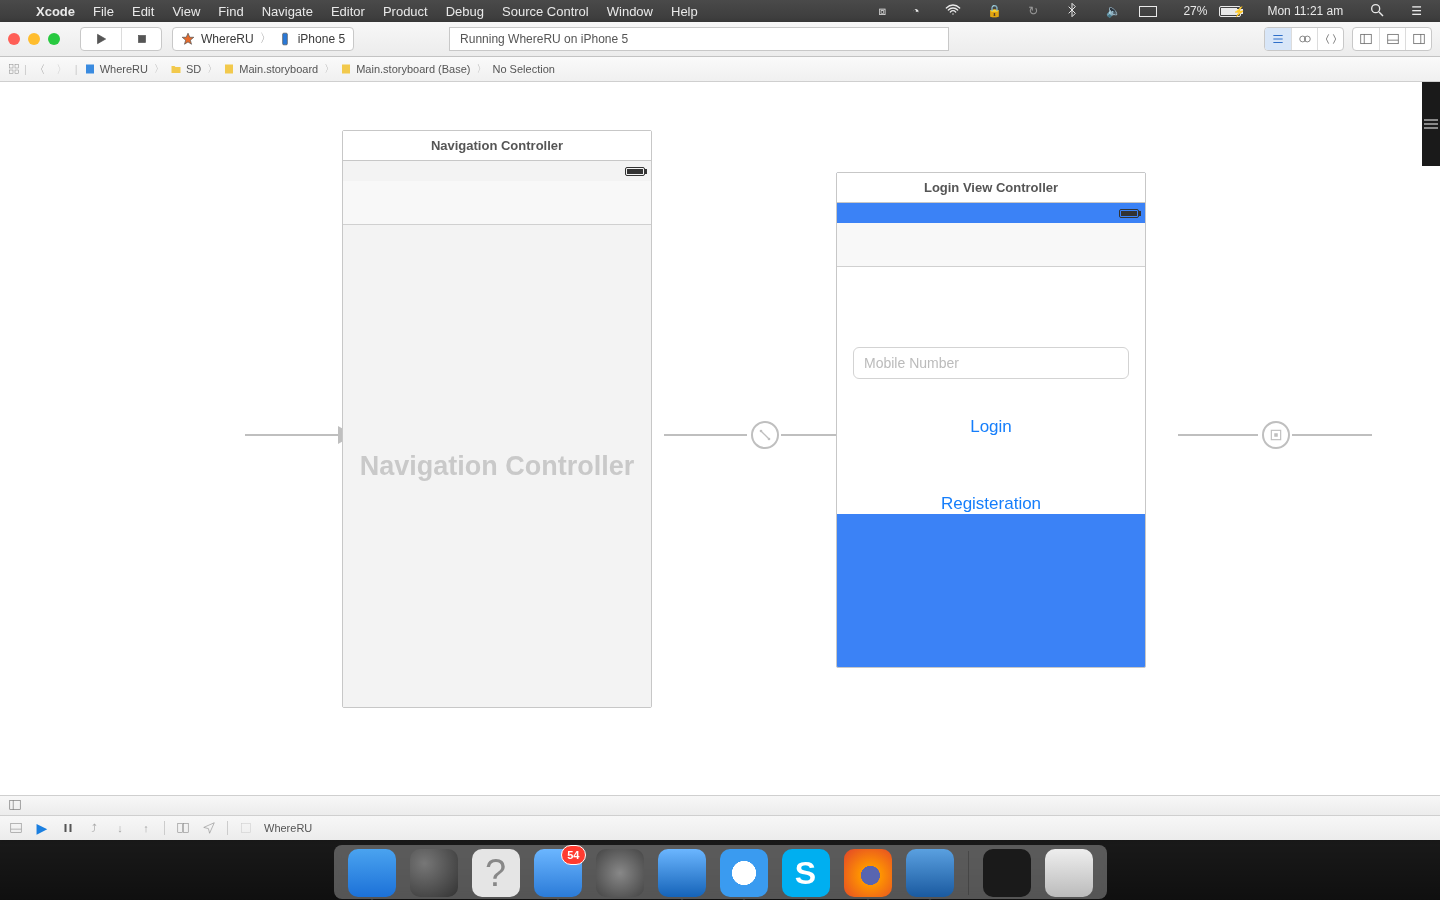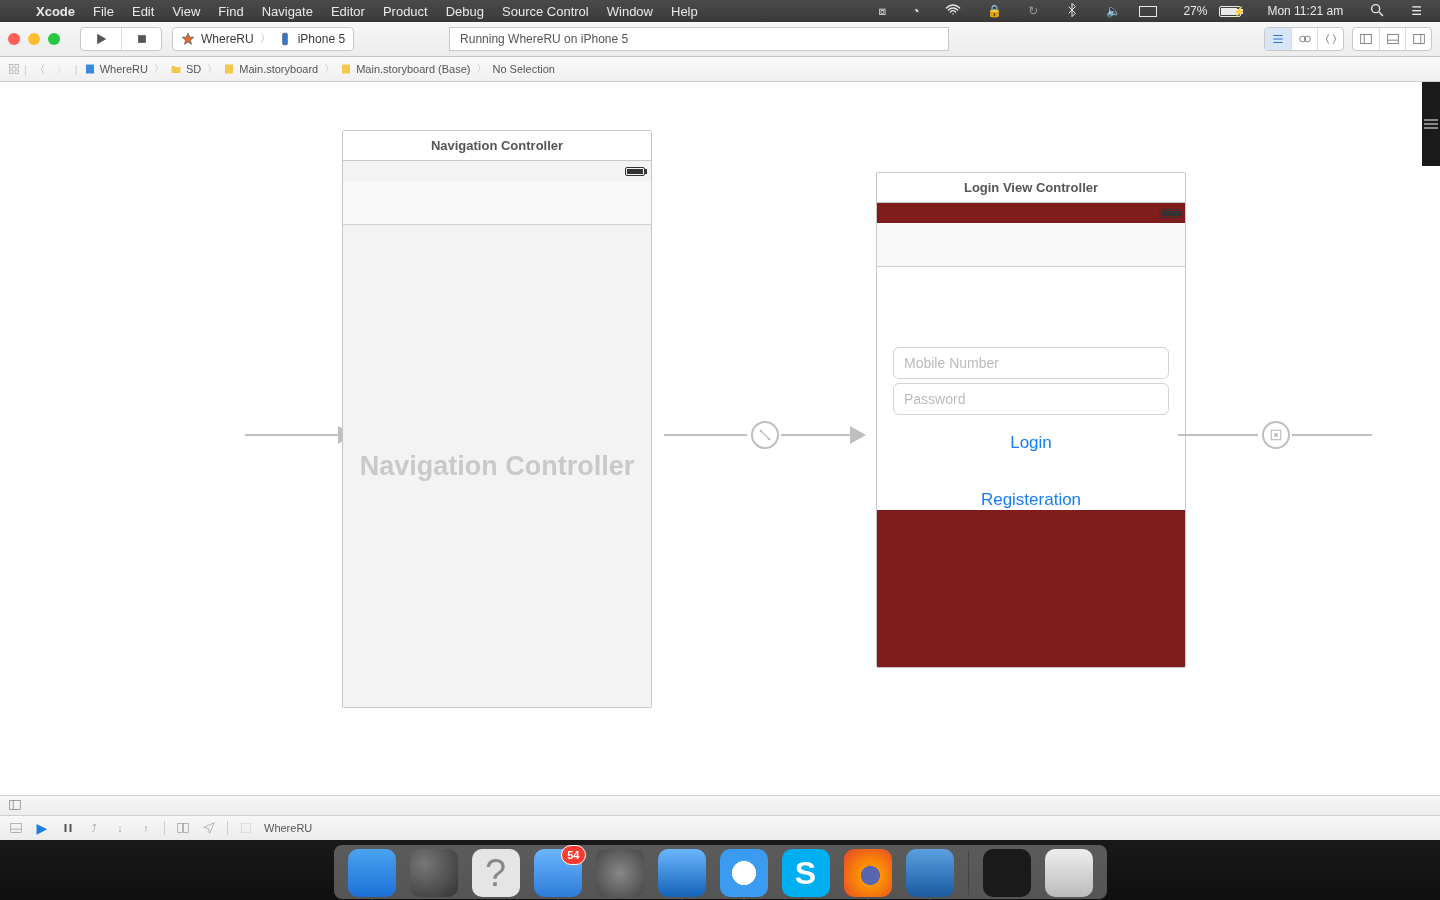--- a/index.html
+++ b/index.html
@@ -85,21 +85,21 @@
 .mini-batt::after{content:"";position:absolute;right:-3px;top:1px;width:2px;height:5px;background:#333;}
 .mini-batt .mf{position:absolute;inset:1px;background:#333;}
 .navbar-area { height:44px; background:#f8f8f8; border-bottom:1px solid #d0d0d0; }
 .scene-body { flex:1; background:#f3f3f3; position:relative;}
 .scene .placeholder-text {
   position:absolute; inset:0; display:flex;align-items:center;justify-content:center;
   font-size:27px; font-weight:600; color:#c9c9c9;
 }
 
 
-.login-body { background:#fff; padding-top:80px; display:flex;flex-direction:column;align-items:center;gap:4px;}
+.login-body { background:#fff; padding-top:80px; display:flex;flex-direction:column;align-items:center;gap:24px;}
 .ios-field {
   width:276px; height:32px; border:1px solid #d3d3d3; border-radius:6px;
   padding:0 10px; font-size:14px; color:#bbb; display:flex;align-items:center; background:#fff;
 }
 .ios-button { color:#157efb; font-size:17px; margin-top:14px;}
 
 
 .right-dark { position:absolute; top:0; right:0; width:18px; height:84px; background:#1a1a1a;
   display:flex;align-items:center;justify-content:center;}
 .right-dark .ham { width:14px;}
@@ -371,34 +371,31 @@
       <div class="segue-badge" style="left:751px;top:339px;">
         <svg width="16" height="16" viewBox="0 0 24 24">
             <circle cx="6" cy="6" r="2" fill="#bfbfbf"></circle>
             <circle cx="18" cy="18" r="2" fill="#bfbfbf"></circle>
             <line x1="7" y1="7" x2="17" y2="17" stroke="#bfbfbf" stroke-width="2"></line>
           </svg>
       </div>
       <div class="arrow-line" style="left:781px;top:352px;width:70px;"></div>
       <div class="arrow-head" style="left:850px;top:344px;"></div>
 
-      <div class="scene" style="left:876px;top:90px;width:310px;height:496px;background:#7f1d1d;">
+      <div class="scene" style="left:836px;top:90px;width:310px;height:496px;background:#3b82f6;">
         <div class="scene-title">Login View Controller</div>
         <div class="status-bar">
             <div class="mini-batt">
               <div class="mf"></div>
             </div>
           </div>
         <div class="navbar-area" style="background:#f8f8f8;"></div>
         <div class="login-body">
           <div class="ios-field">
               <span>Mobile Number</span>
-            </div>
-          <div class="ios-field">
-              <span>Password</span>
             </div>
           <div class="ios-button">Login</div>
           <div class="ios-button" style="margin-top:33px;">Registeration</div>
         </div>
       </div>
 
       <div class="arrow-line" style="left:1178px;top:352px;width:80px;"></div>
       <div class="segue-badge" style="left:1262px;top:339px;">
         <svg width="14" height="14" viewBox="0 0 24 24">
             <rect x="4" y="4" width="16" height="16" stroke="#bfbfbf" fill="none" stroke-width="2"></rect>

